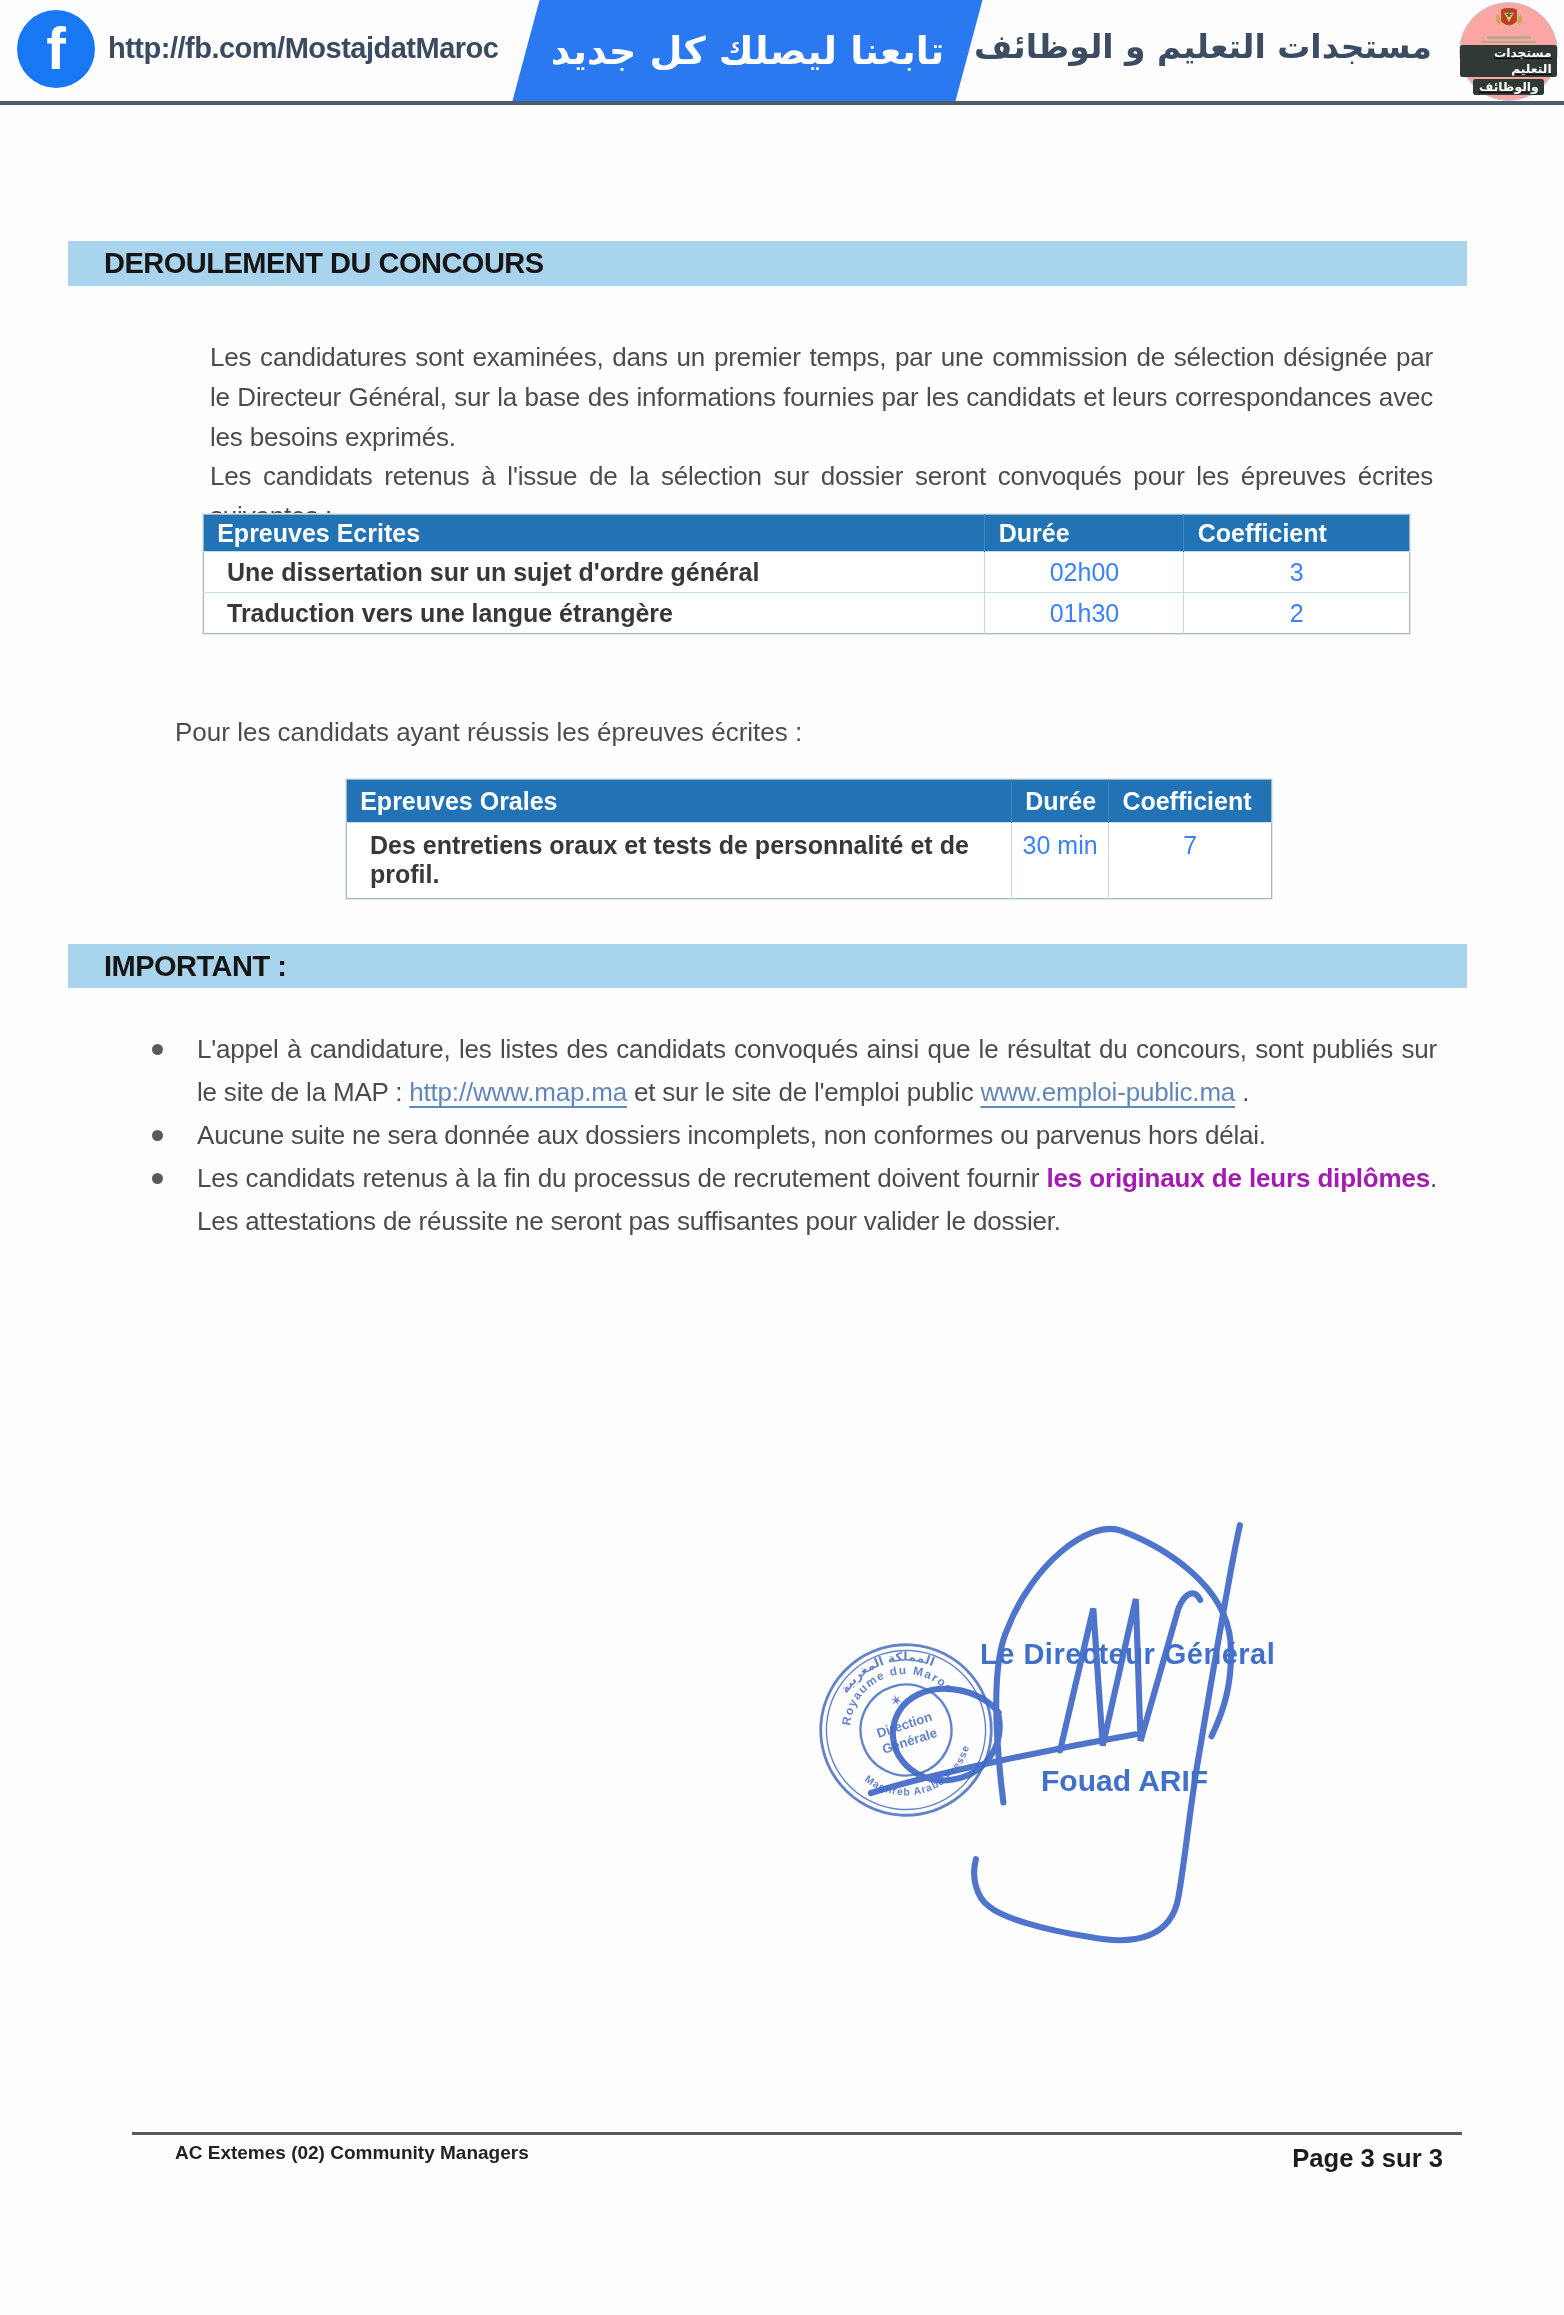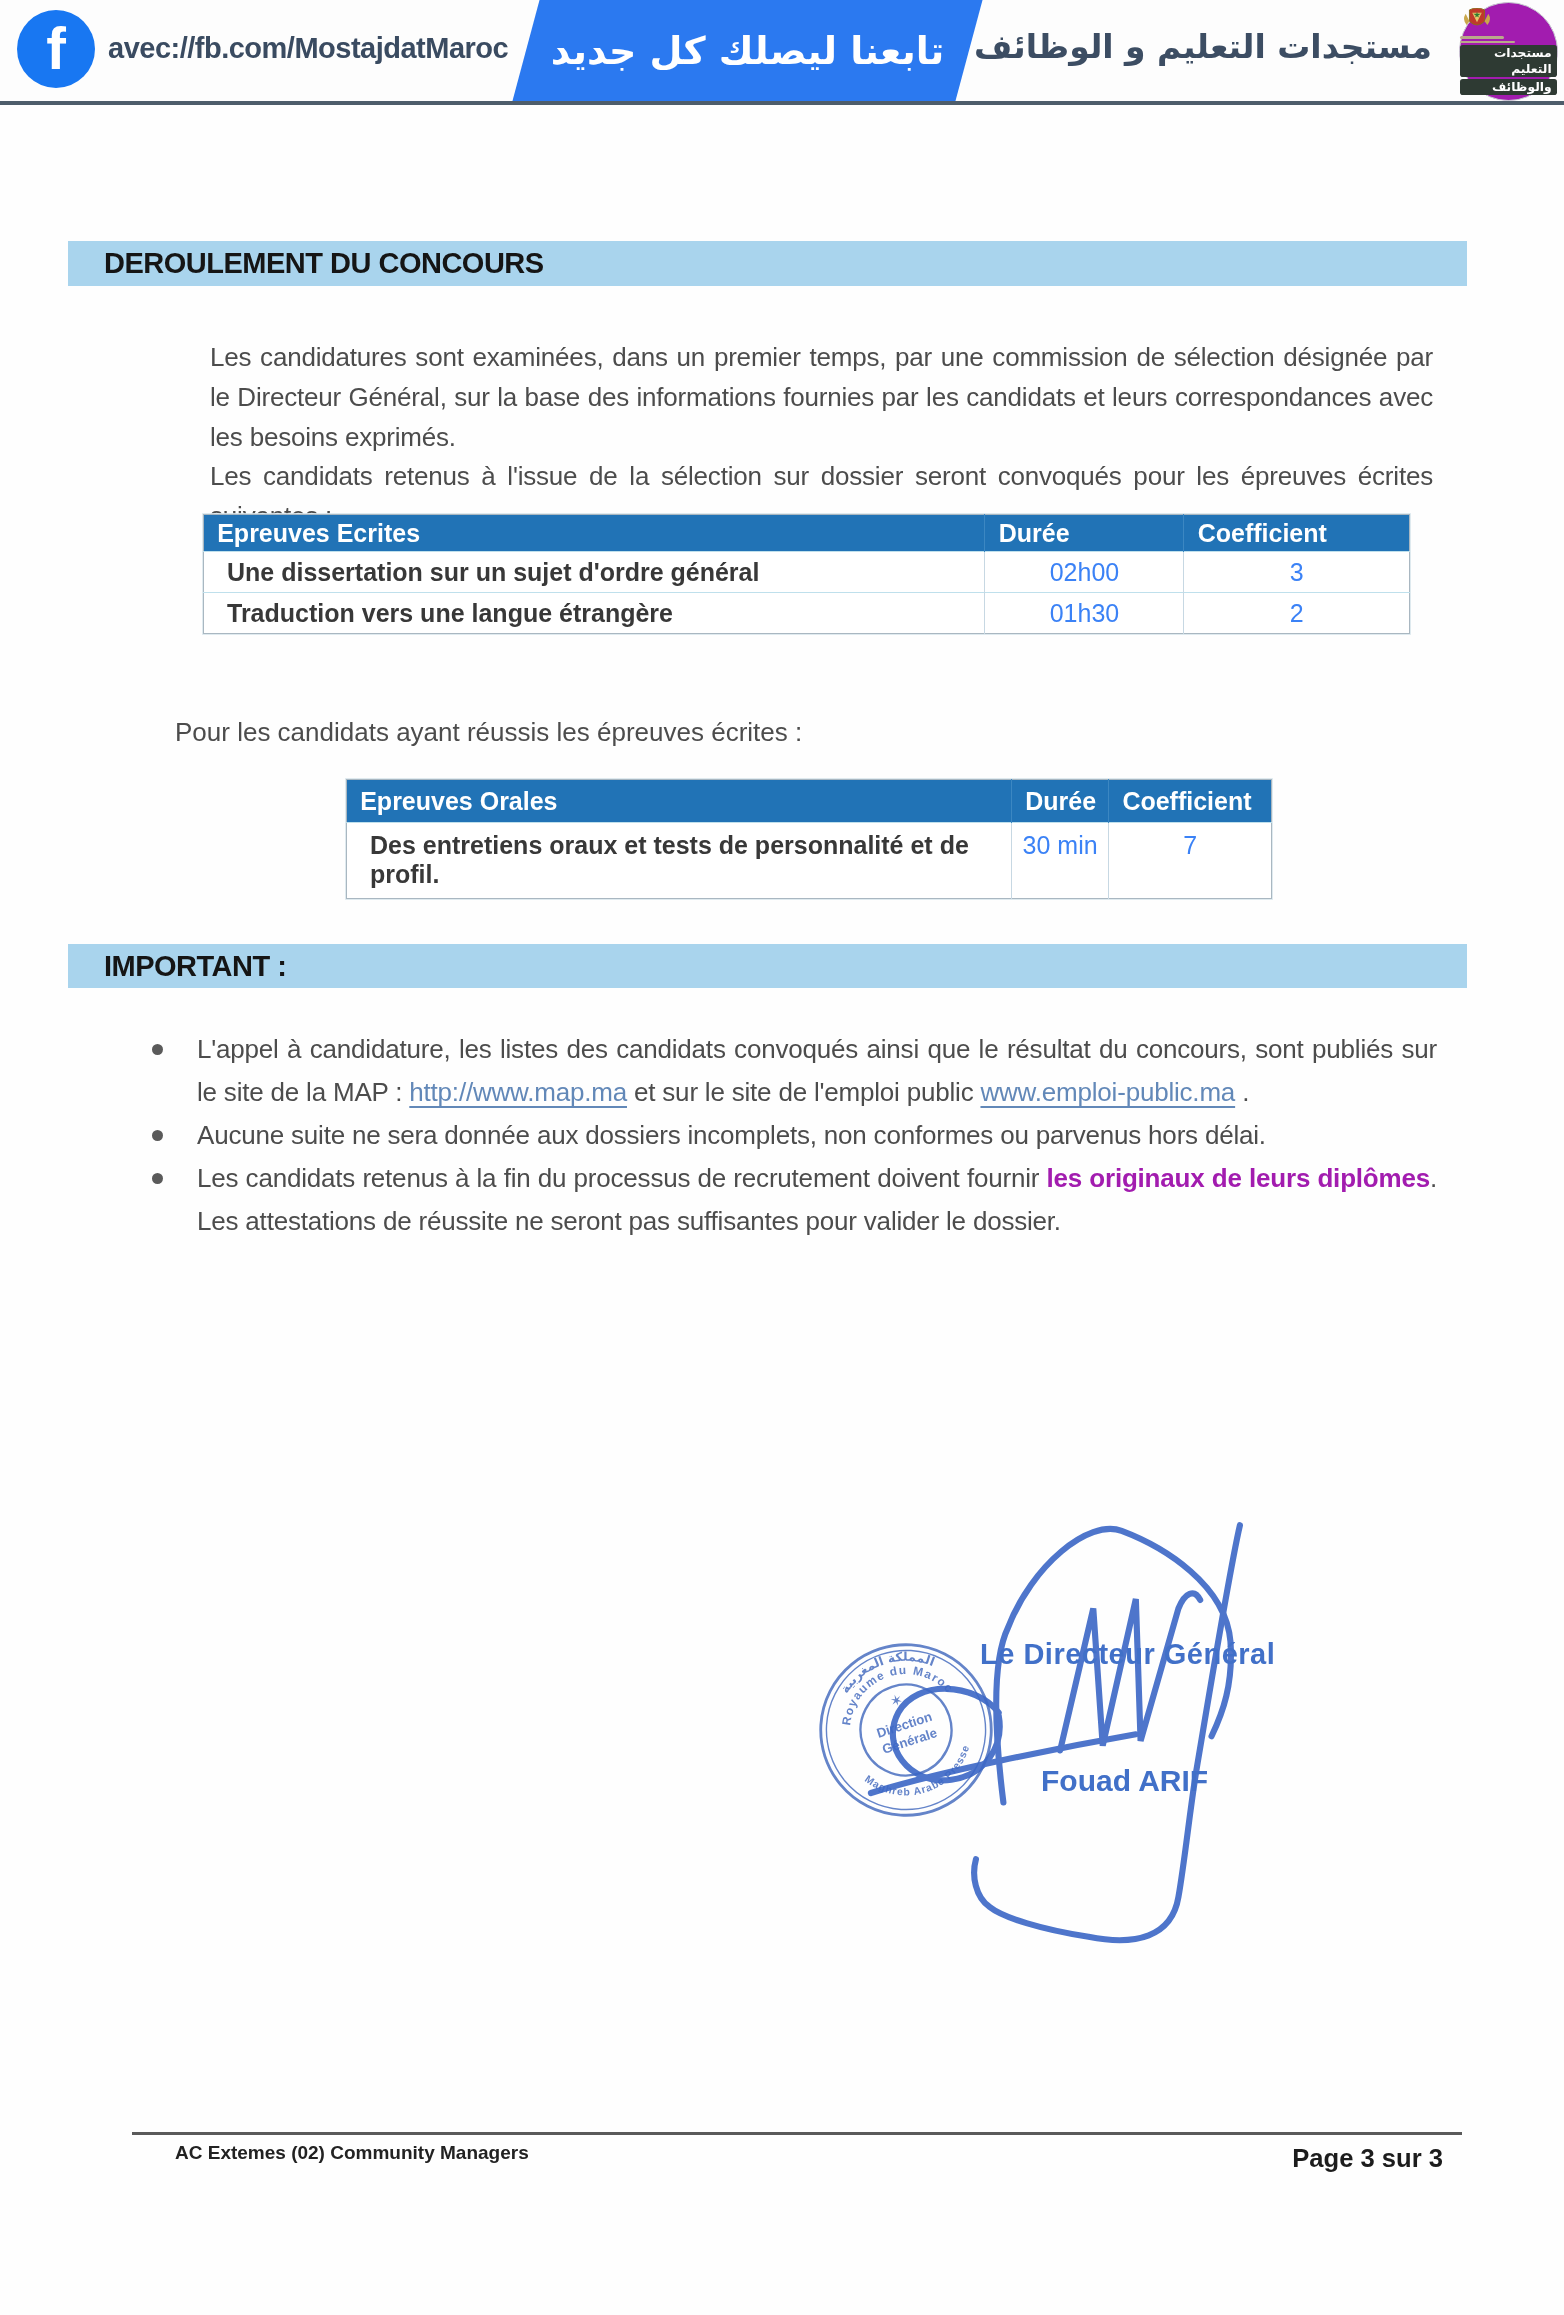--- a/index.html
+++ b/index.html
@@ -10,22 +10,22 @@
   }
   
   .topbar{position:absolute;left:0;top:0;width:1564px;height:101px;background:#fdfdfd;border-bottom:4.7px solid #4e5d6b;}
   .fb-circle{position:absolute;left:17px;top:9.5px;width:78px;height:78px;border-radius:50%;background:#1877f2;}
   .fb-f{position:absolute;left:0;top:5.7px;width:78px;height:78px;text-align:center;color:#fff;font-size:59px;font-weight:800;font-family:"Liberation Sans",sans-serif;}
   .fb-url{position:absolute;left:108px;top:32px;font-size:29px;font-weight:700;color:#3a4b61;letter-spacing:-0.5px;}
   .banner-skew{position:absolute;left:526px;top:0;width:443px;height:101px;background:#2b79f0;transform:skewX(-15deg);}
   .banner-text{position:absolute;left:526px;top:0;width:443px;height:101px;display:flex;align-items:center;justify-content:center;
     color:#fff;font-size:38px;font-weight:700;direction:rtl;font-family:"DejaVu Sans","Liberation Sans",sans-serif;}
   .site-title{position:absolute;right:132px;top:26.5px;font-size:33px;font-weight:700;color:#3c4d63;direction:rtl;font-family:"DejaVu Sans","Liberation Sans",sans-serif;margin-left:35px;}
-  .logo-circle{position:absolute;right:5.7px;top:1.9px;width:97px;height:97px;border-radius:50%;background:#a21caf;border:1.9px solid #c7ccd1;
-    display:flex;flex-direction:column;justify-content:center;z-index:5;}
+  .logo-circle{position:absolute;right:5.7px;top:1.9px;width:97px;height:97px;border-radius:50%;background:#fca5a5;border:1.9px solid #c7ccd1;
+    display:flex;flex-direction:column;align-items:center;justify-content:center;z-index:5;text-decoration:underline;}
   .logo-badge{background:#2e3a33;color:#fff;font-size:12.3px;font-weight:700;border-radius:2.8px;padding:0 5.7px;margin-top:1.9px;direction:rtl;
     font-family:"DejaVu Sans",sans-serif;line-height:16px;}
   .logo-microline{width:44px;height:2.8px;background:#b9a98a;margin-top:1.9px;border-radius:1.9px;}
   
   .bar{position:absolute;left:68px;width:1399px;height:45px;background:#a9d4ed;
     font-size:29px;font-weight:800;color:#151515;letter-spacing:-0.5px;line-height:45px;padding-left:36px;box-sizing:border-box;}
   
   .para{position:absolute;color:#4c4c4c;font-size:26px;line-height:40px;text-align:justify;letter-spacing:-0.2px;}
   .lead-line{position:absolute;color:#4c4c4c;font-size:26px;}
   
@@ -59,21 +59,21 @@
 </style>
 </head>
 <body>
 
 <div id="page">
 
   <div class="topbar">
     <div class="fb-circle">
       <div class="fb-f">f</div>
     </div>
-    <div class="fb-url">avec://fb.com/MostajdatMaroc</div>
+    <div class="fb-url">http://fb.com/MostajdatMaroc</div>
     <div class="banner-skew"></div>
     <div class="banner-text">تابعنا ليصلك كل جديد</div>
     <div class="site-title">مستجدات التعليم و الوظائف</div>
     <div class="logo-circle">
       <svg width="34" height="26.5" viewBox="0 0 36 28">
         <path d="M10 2 Q18 -2 26 2 L26 14 Q18 22 10 14 Z" fill="#c0392b" stroke="#8a6d1a" stroke-width="1"></path>
         <path d="M13 5 L18 15 L23 5 Z" fill="#e9c46a"></path>
         <path d="M18 4 l2 6 -6 -4 h8 l-6 4 Z" fill="#2e7d32"></path>
         <path d="M6 6 Q2 12 7 18 L10 14 Z" fill="#caa84c"></path>
         <path d="M30 6 Q34 12 29 18 L26 14 Z" fill="#caa84c"></path>

